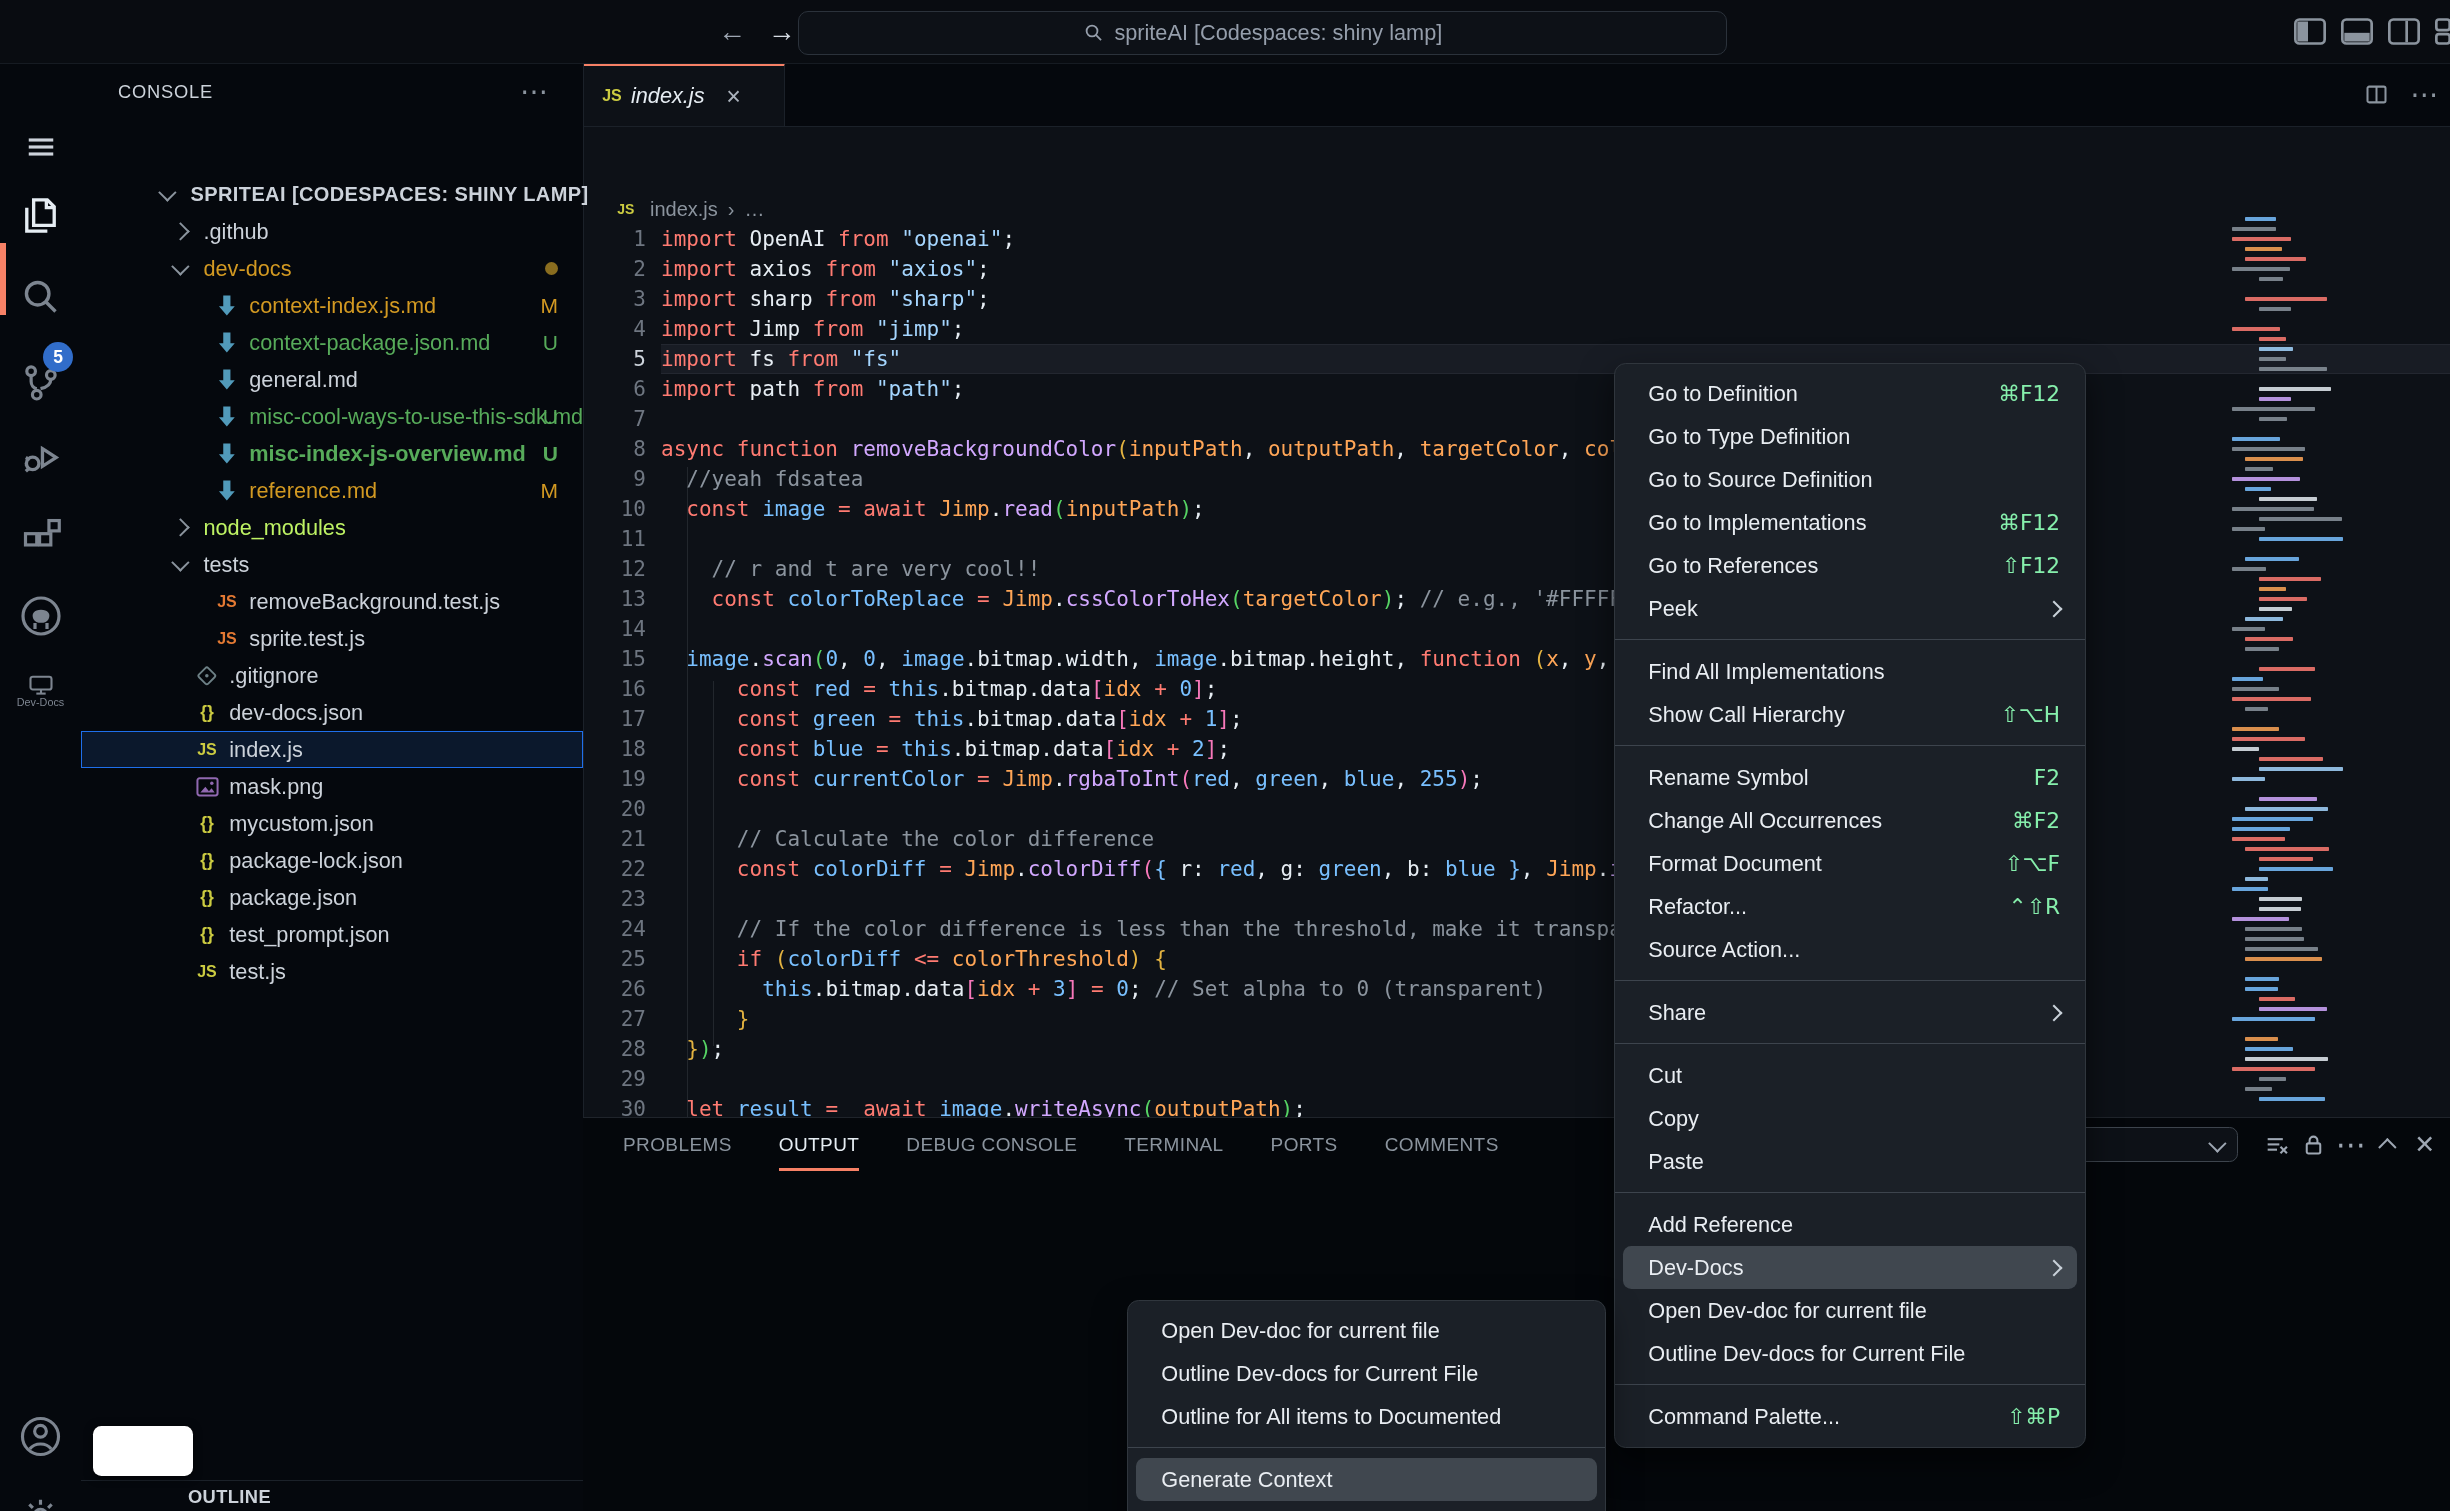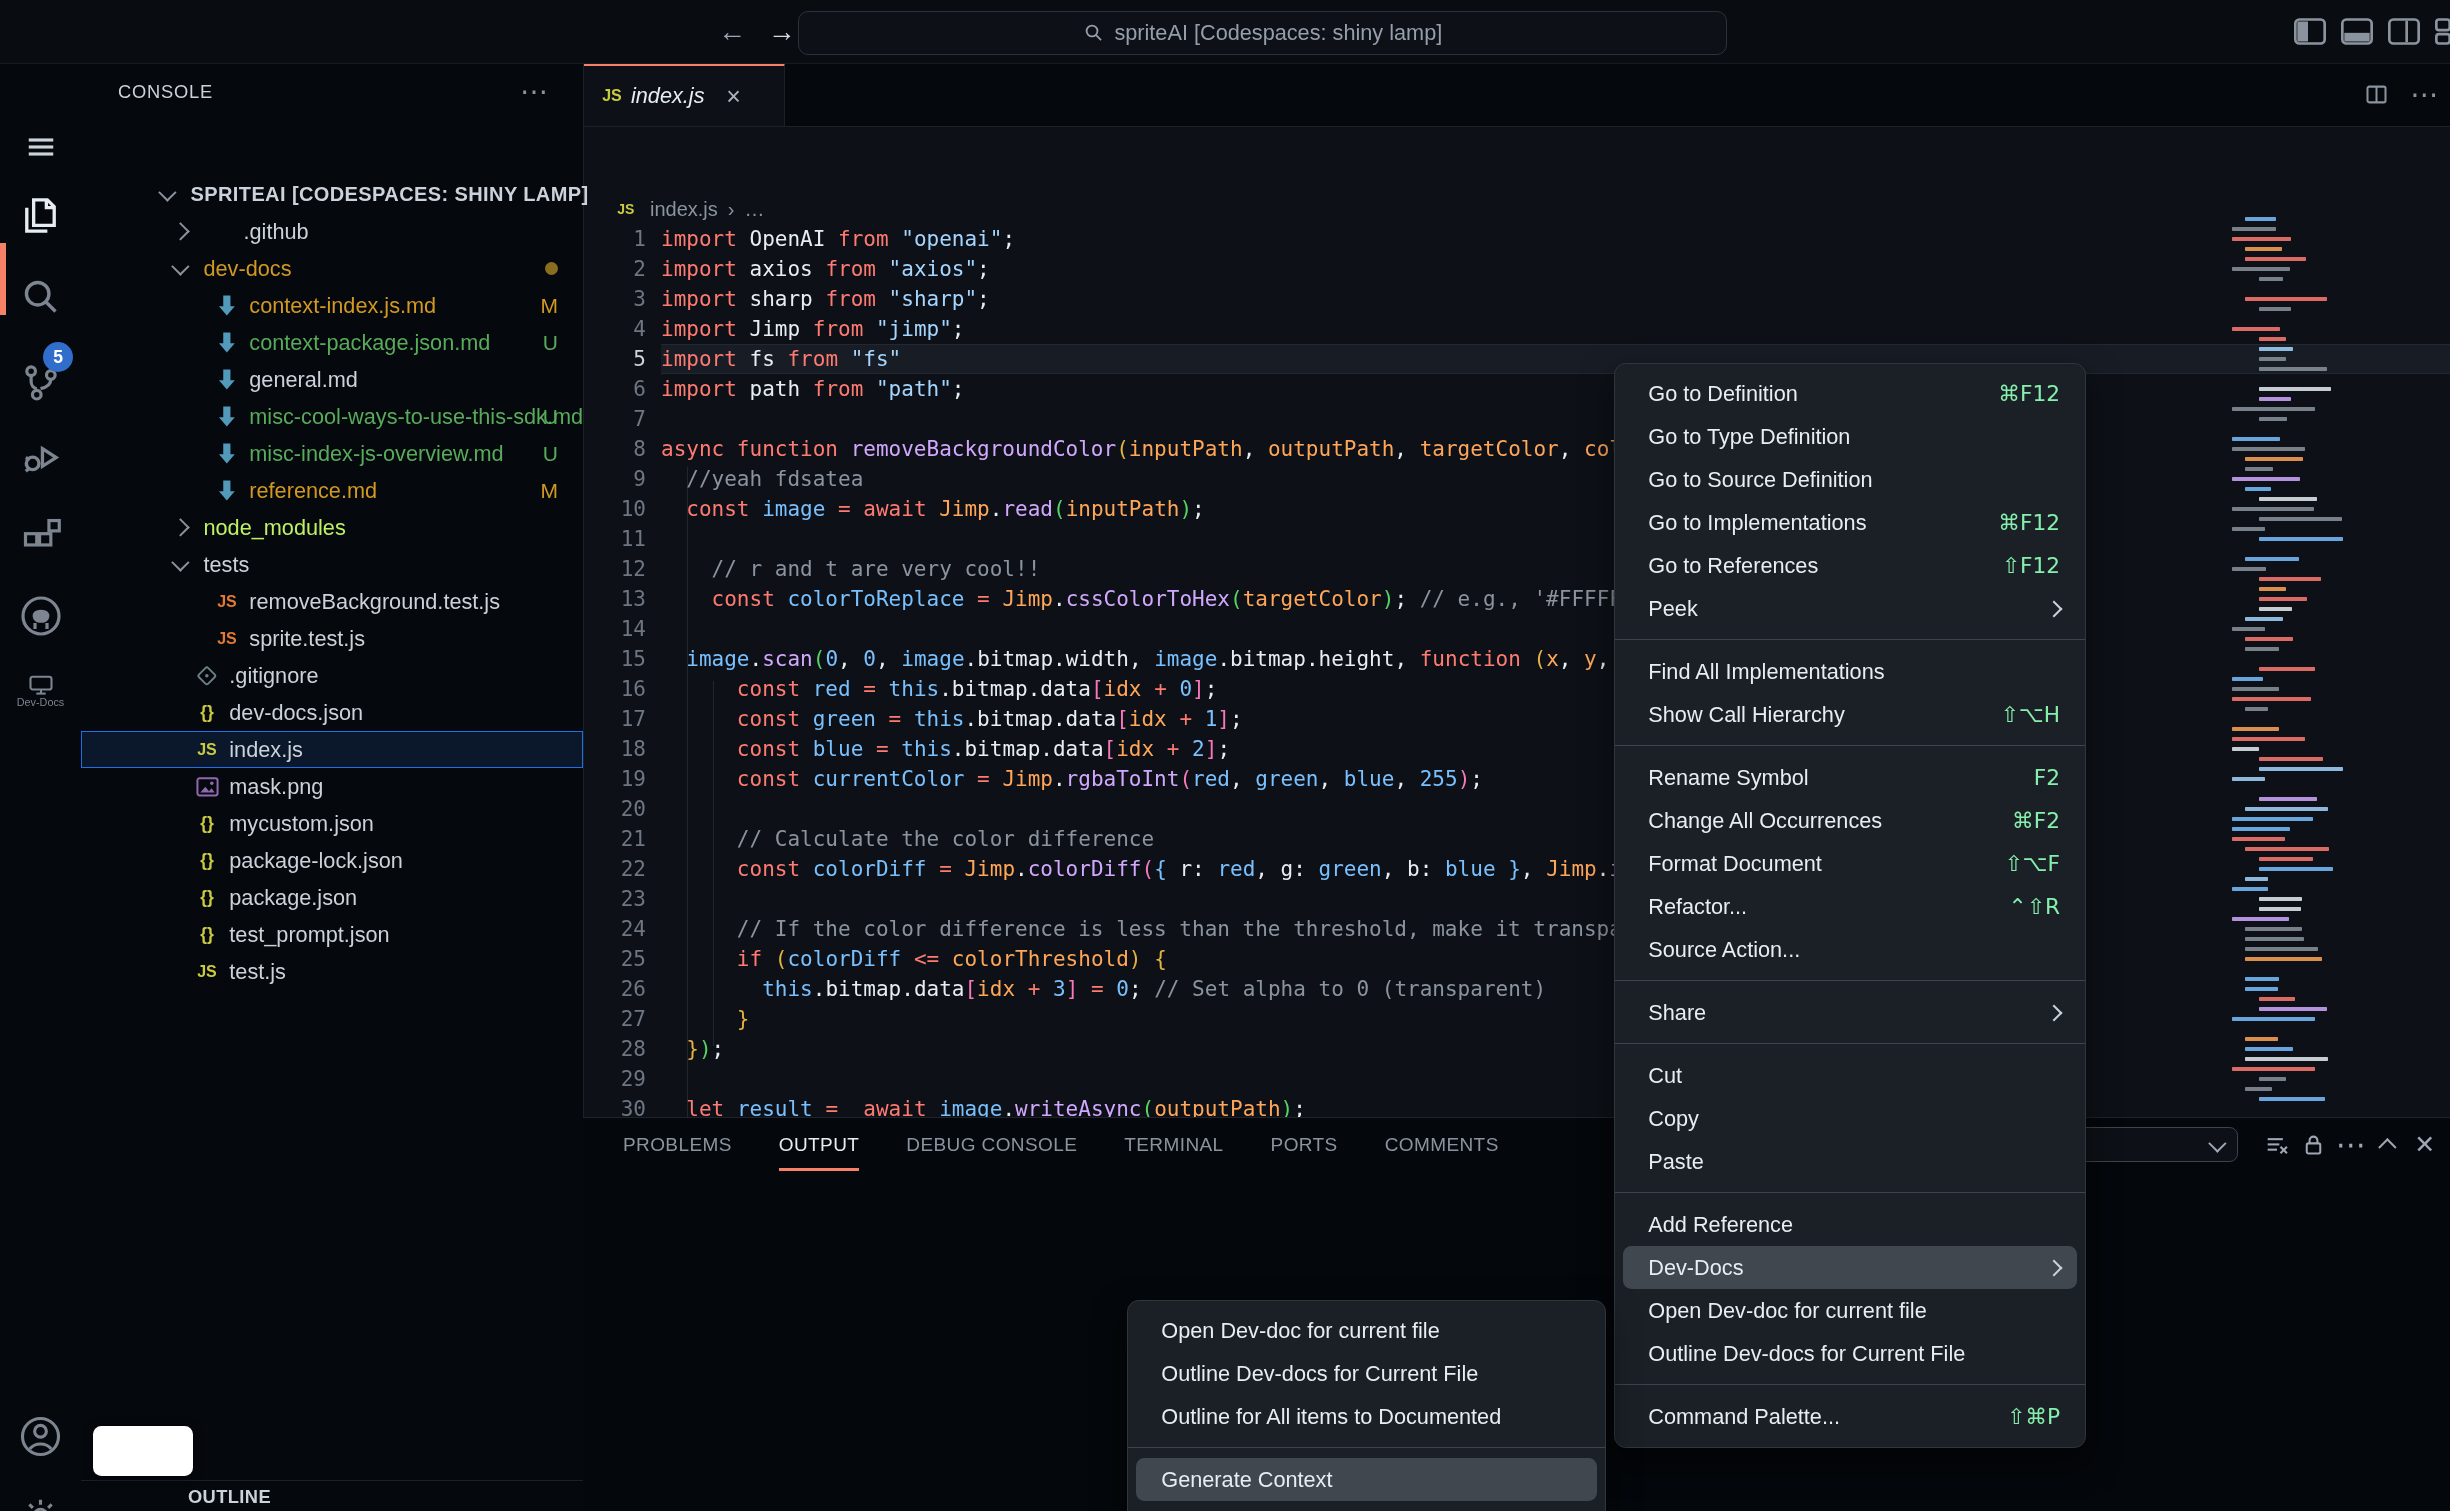--- a/index.html
+++ b/index.html
@@ -215,21 +215,21 @@
     <div class="sbheader">
       <span class="t">CONSOLE</span>
       <span class="m">⋯</span>
     </div>
     <div class="treewrap">
       <div class="trow rootrow" style="padding-left:80px">
         <span class="chev cdown"></span>
         <span class="tlabel">SPRITEAI [CODESPACES: SHINY LAMP]</span>
       </div>
       <div id="tree">
-          <div class="trow" style="padding-left: 93px; gap: 40px;">
+          <div class="trow" style="padding-left: 93px;">
             <span class="chev cright"></span>
             <span class="tlabel fc-def">.github</span>
           </div>
           <div class="trow" style="padding-left: 93px;">
             <span class="chev cdown"></span>
             <span class="tlabel fc-modified">dev-docs</span>
             <span class="tdot"></span>
           </div>
           <div class="trow" style="padding-left: 132px;">
             <span class="fi fi-md">
@@ -259,21 +259,21 @@
           </div>
           <div class="trow" style="padding-left: 132px;">
             <span class="fi fi-md">
               <svg width="21.7" height="23" viewBox="0 0 14 16" fill="#519aba">
                 <path d="M7 15L1.5 8.5h3V1h5v7.5h3z"></path>
               </svg>
             </span>
             <span class="tlabel fc-untracked">misc-cool-ways-to-use-this-sdk.md</span>
             <span class="tbadge fc-untracked">U</span>
           </div>
-          <div class="trow" style="padding-left: 132px;">
+          <div class="trow" style="padding-left: 132px; font-weight: bold;">
             <span class="fi fi-md">
               <svg width="21.7" height="23" viewBox="0 0 14 16" fill="#519aba">
                 <path d="M7 15L1.5 8.5h3V1h5v7.5h3z"></path>
               </svg>
             </span>
             <span class="tlabel fc-untracked">misc-index-js-overview.md</span>
             <span class="tbadge fc-untracked">U</span>
           </div>
           <div class="trow" style="padding-left: 132px;">
             <span class="fi fi-md">

